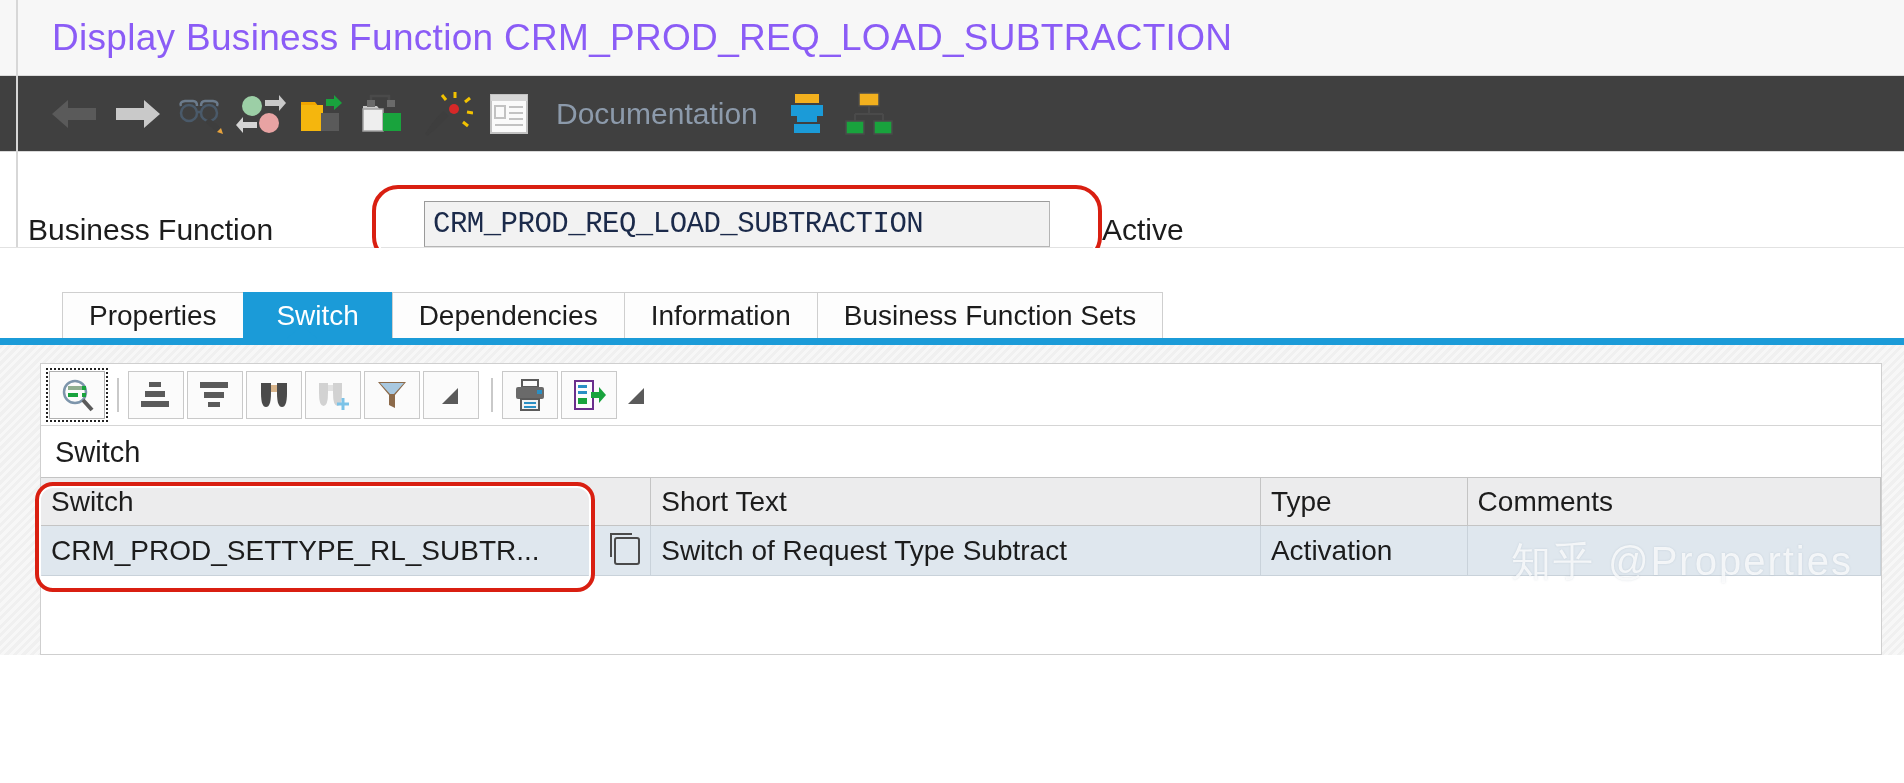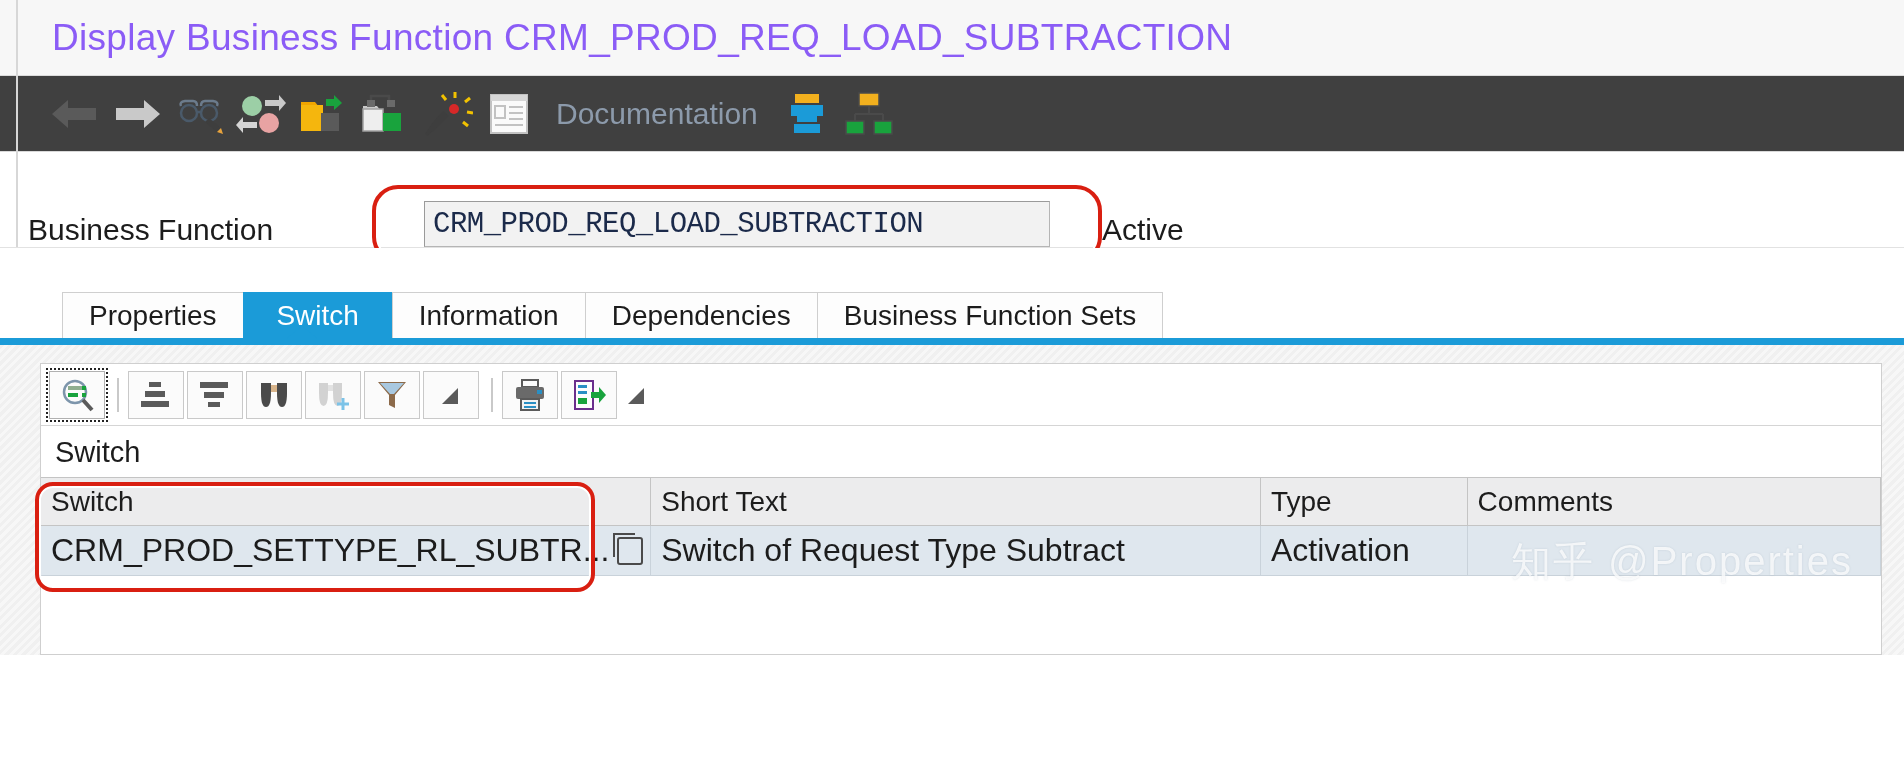--- a/index.html
+++ b/index.html
@@ -234,21 +234,21 @@
     font-weight: normal;
     color: #1c1c1c;
     text-align: left;
     padding: 5px 10px;
     height: 48px;
   }
   #grid td {
     background: #dfe7ee;
     border: 1px solid #c9d2da;
     border-left: none;
-    font-size: 32px;
+    font-size: 28px;
     color: #1c1c1c;
     padding: 4px 10px;
     height: 50px;
     white-space: nowrap;
     overflow: hidden;
   }
   .cell-inner { display: flex; align-items: center; justify-content: space-between; }
   .vh-icon {
     width: 26px; height: 28px;
     border: 2px solid #4a4a4a;
@@ -398,22 +398,22 @@
     <div id="bf-field">CRM_PROD_REQ_LOAD_SUBTRACTION</div>
     <div class="hl-box" style="left:-52px; top:-16px; width:730px; height:78px;"></div>
   </div>
   <div id="bf-status">Active</div>
 </div>
 
 <div id="tabstrip-area">
   <div id="tabstrip">
     <div class="tab">Properties</div>
     <div class="tab selected">Switch</div>
+    <div class="tab">Dependencies</div>
     <div class="tab">Information</div>
-    <div class="tab">Dependencies</div>
     <div class="tab">Business Function Sets</div>
   </div>
   <div id="tab-underline">
     <div id="tab-caret" style="left: 285.625px;"></div>
   </div>
 </div>
 
 <div id="content">
   <div id="alv-panel">
 

